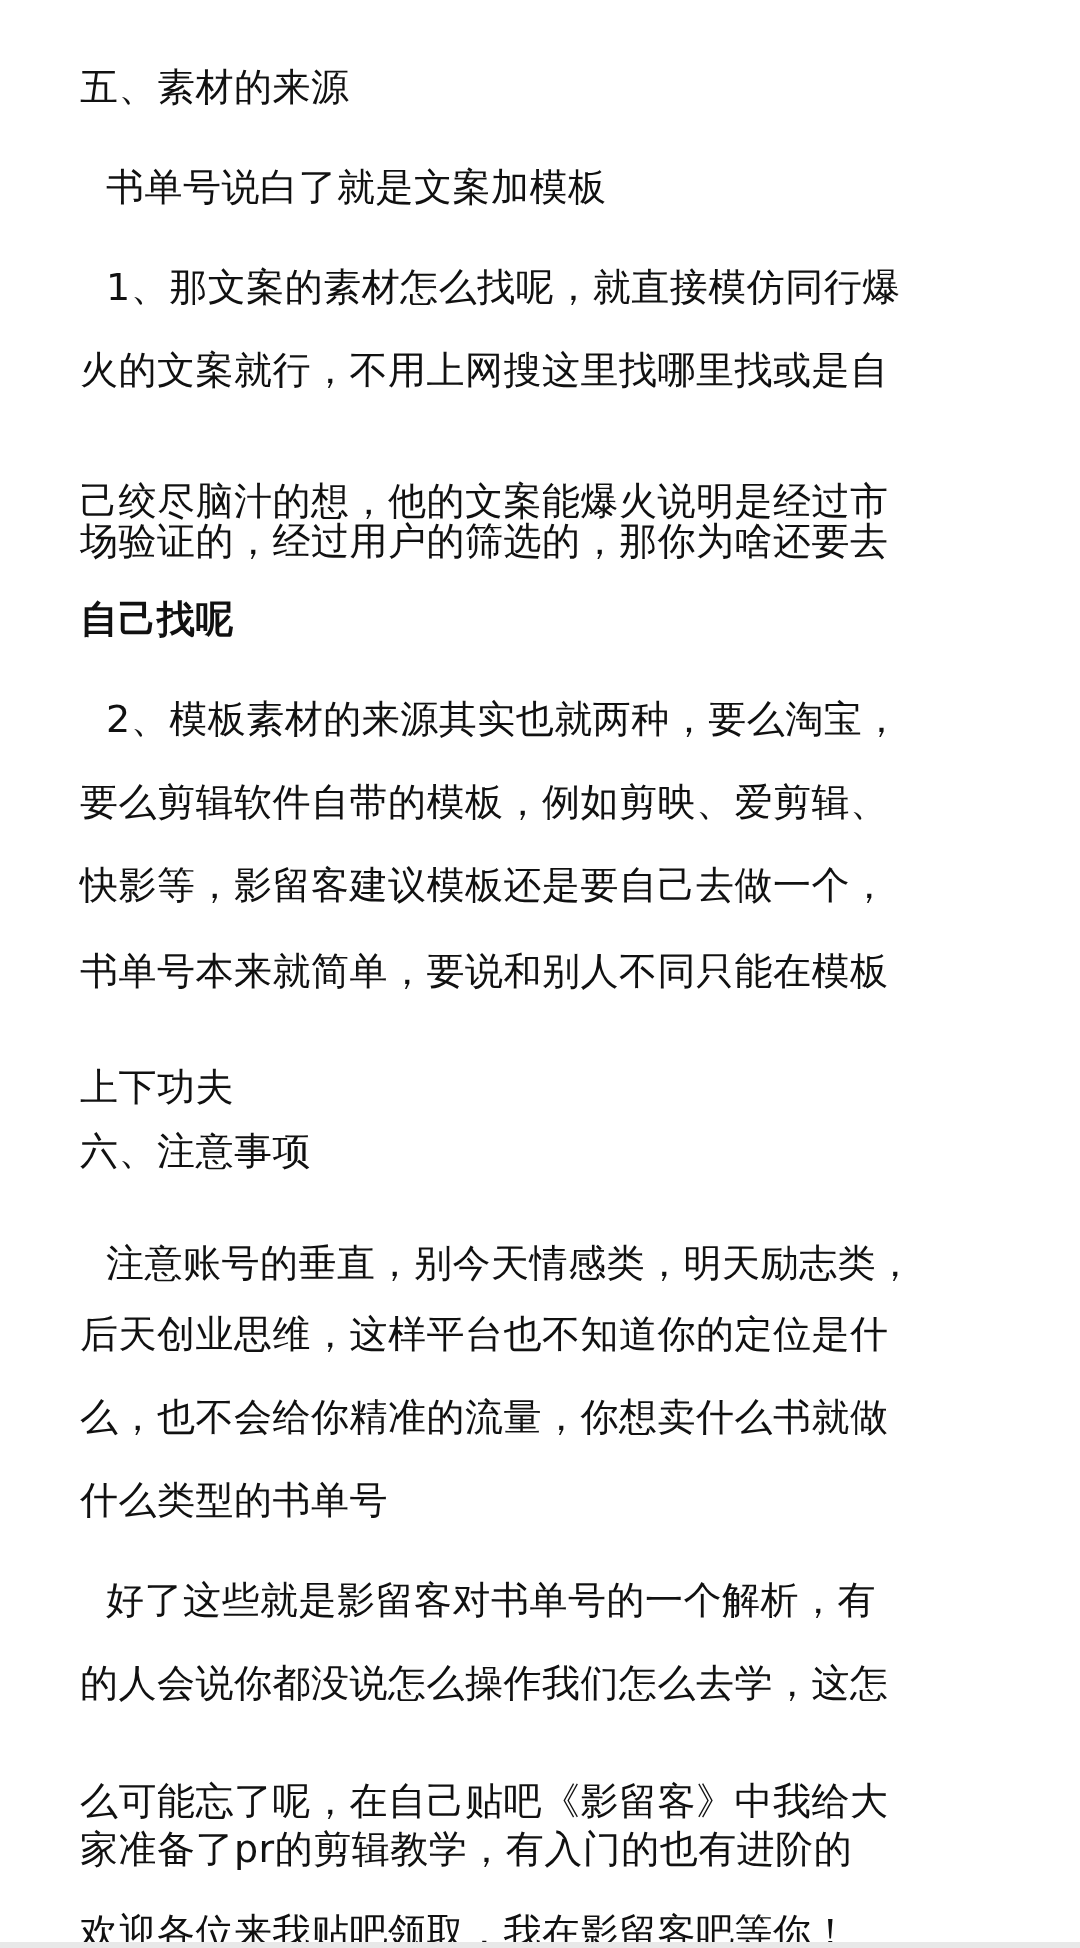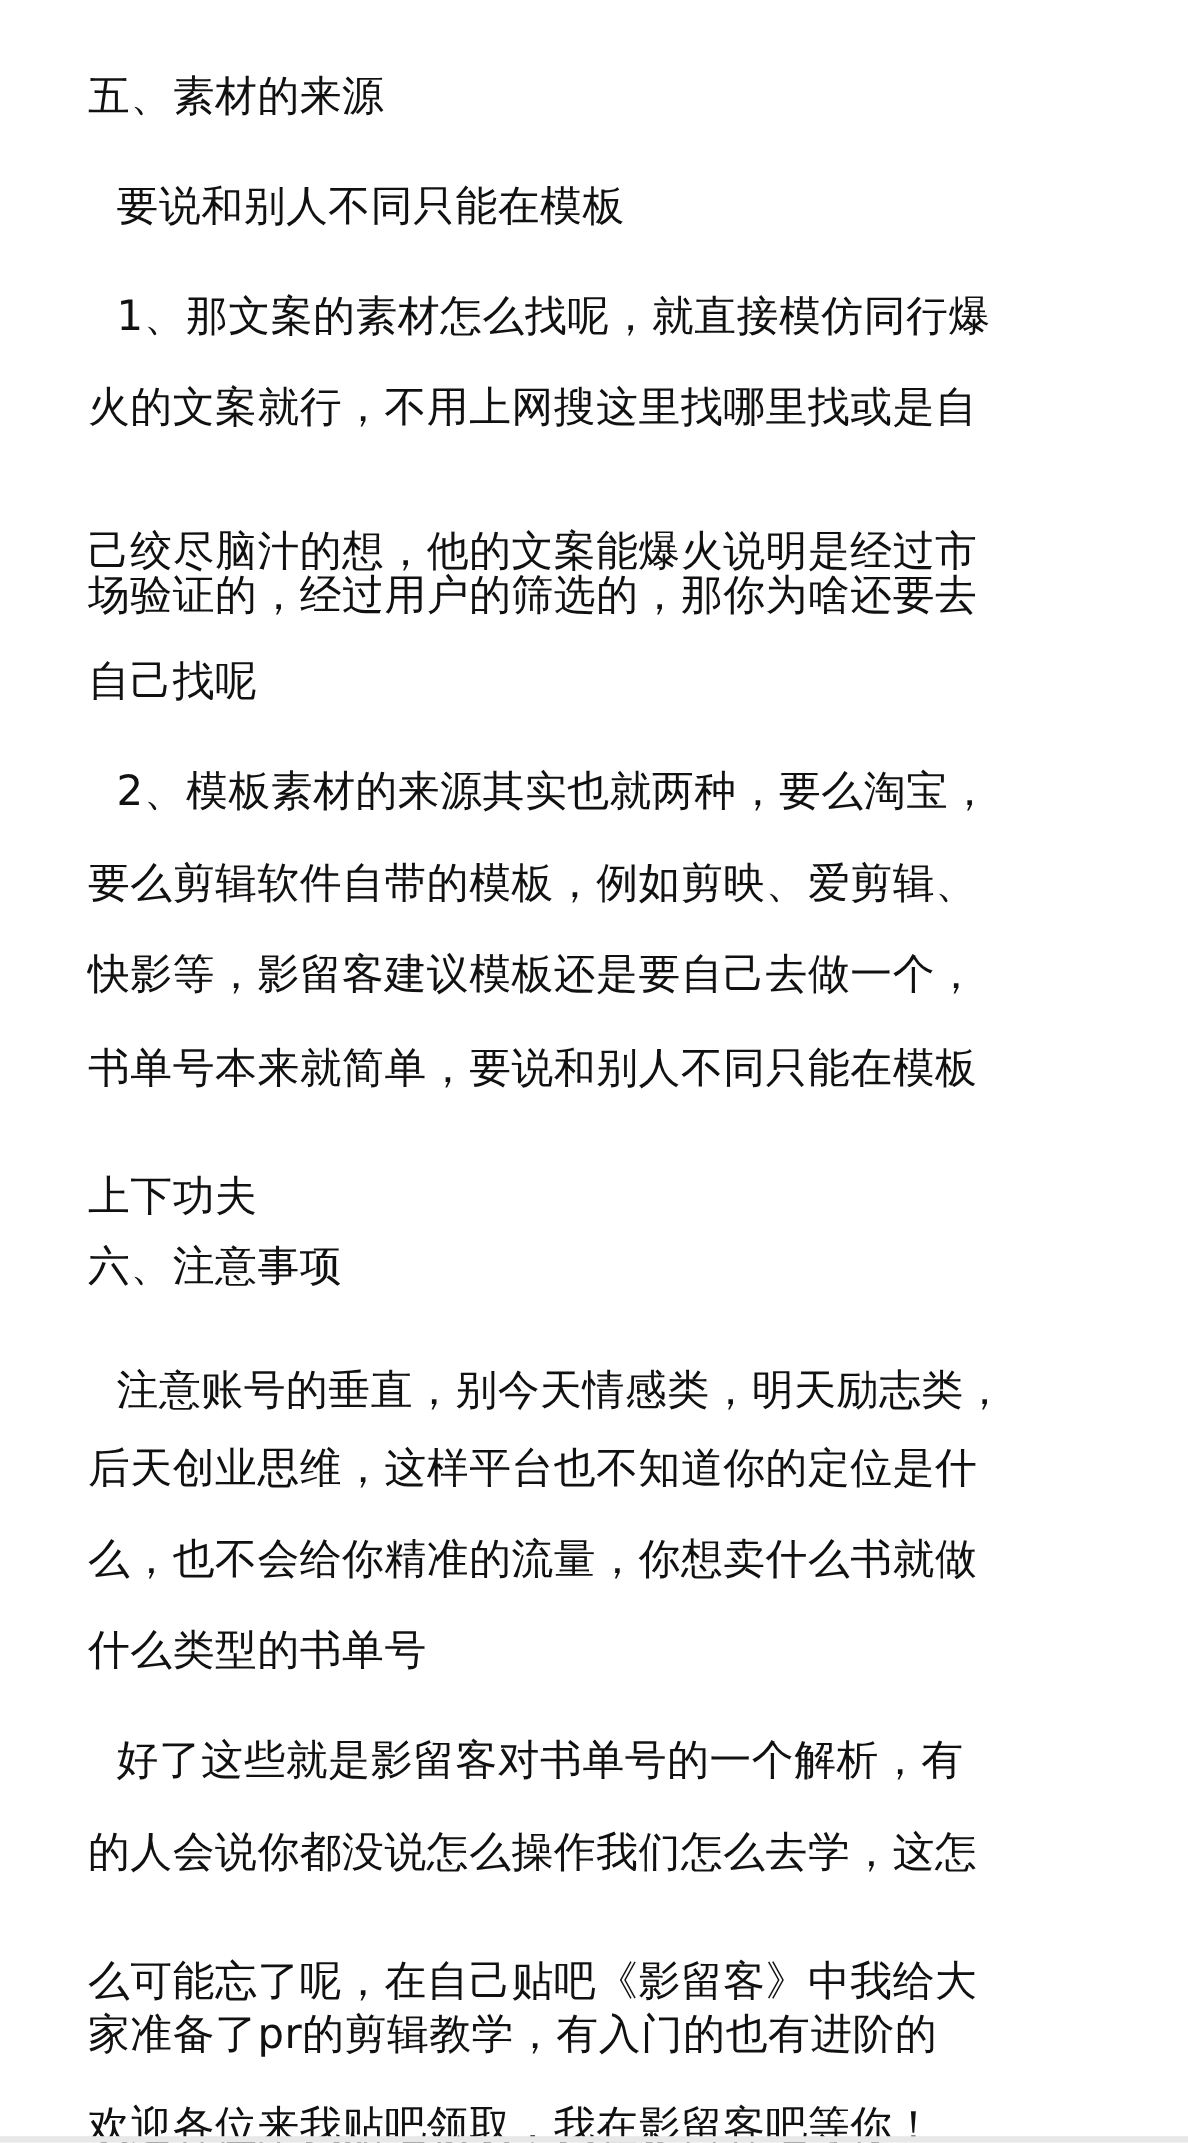--- a/index.html
+++ b/index.html
@@ -13,26 +13,26 @@
     font-size: 38px; line-height: 50px; letter-spacing: 0.5px;
   }
   .indent { left: 26px; }
   .bottom-bar { position: absolute; left: 0; right: 0; bottom: 0; height: 6px; background: #e8e8e8; }
 </style>
 </head>
 <body>
 
 <div class="doc" id="doc">
     <div class="line" style="top: 62px;">五、素材的来源</div>
-    <div class="line indent" style="top: 162px;">要说和别人不同只能在模板</div>
+    <div class="line indent" style="top: 162px;">书单号说白了就是文案加模板</div>
     <div class="line indent" style="top: 262px;">1、那文案的素材怎么找呢，就直接模仿同行爆</div>
     <div class="line" style="top: 345px;">火的文案就行，不用上网搜这里找哪里找或是自</div>
     <div class="line" style="top: 428px; margin-top: 48px;">己绞尽脑汁的想，他的文案能爆火说明是经过市</div>
     <div class="line" style="top: 516px;">场验证的，经过用户的筛选的，那你为啥还要去</div>
-    <div class="line" style="top: 594px;">自己找呢</div>
+    <div class="line" style="top: 594px; font-weight: bold;">自己找呢</div>
     <div class="line indent" style="top: 694px;">2、模板素材的来源其实也就两种，要么淘宝，</div>
     <div class="line" style="top: 777px;">要么剪辑软件自带的模板，例如剪映、爱剪辑、</div>
     <div class="line" style="top: 860px; text-align: right;">快影等，影留客建议模板还是要自己去做一个，</div>
     <div class="line" style="top: 946px;">书单号本来就简单，要说和别人不同只能在模板</div>
     <div class="line" style="top: 1026px; margin-top: 36px;">上下功夫</div>
     <div class="line" style="top: 1126px;">六、注意事项</div>
     <div class="line indent" style="top: 1226px; margin-top: 12px;">注意账号的垂直，别今天情感类，明天励志类，</div>
     <div class="line" style="top: 1309px;">后天创业思维，这样平台也不知道你的定位是什</div>
     <div class="line" style="top: 1392px;">么，也不会给你精准的流量，你想卖什么书就做</div>
     <div class="line" style="top: 1475px;">什么类型的书单号</div>

